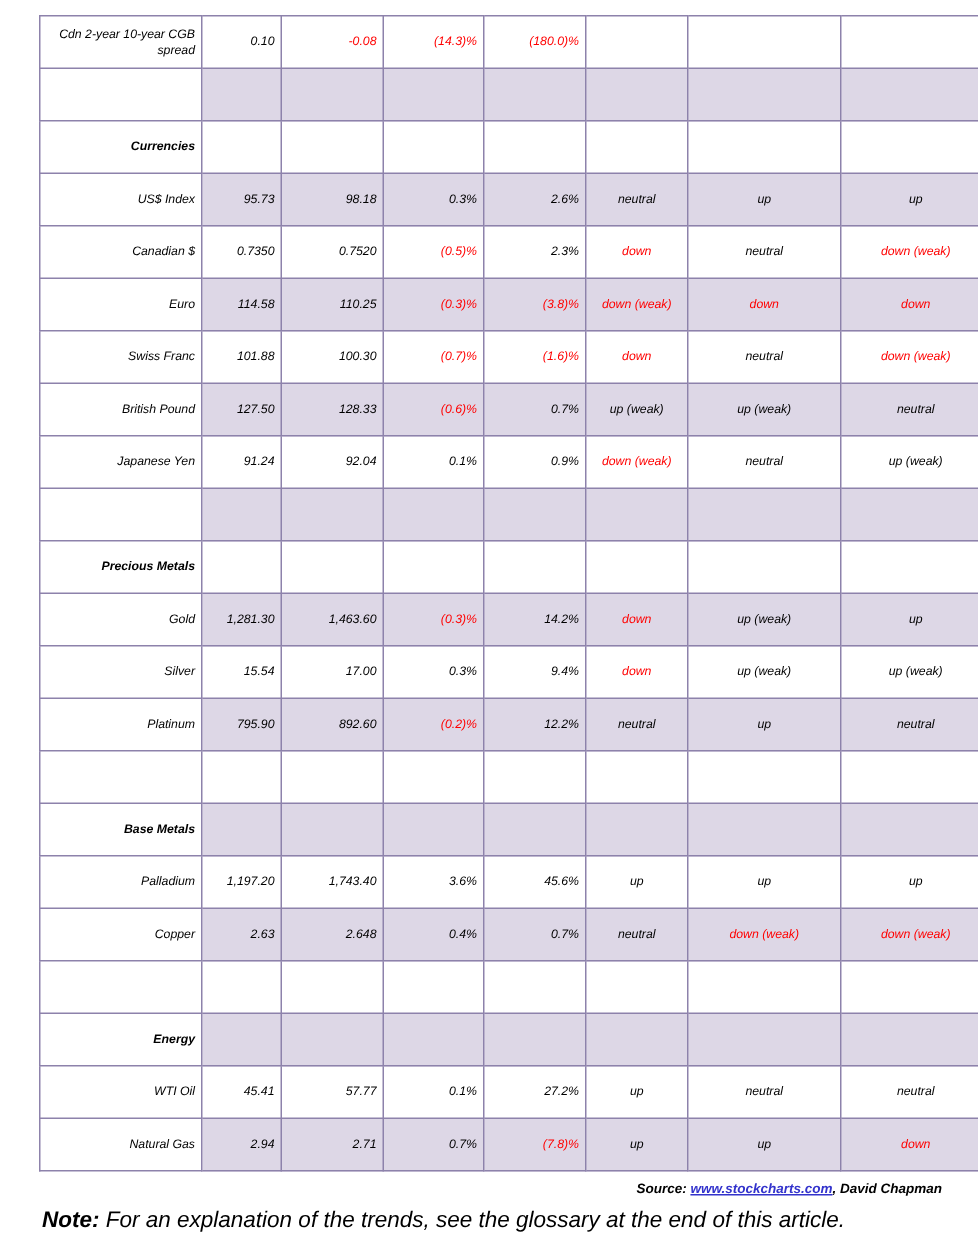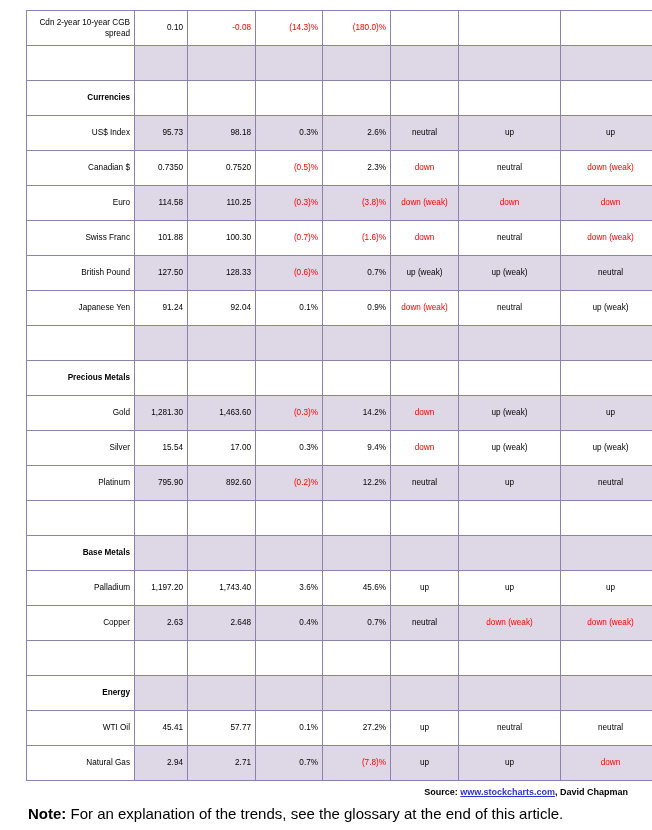--- a/index.html
+++ b/index.html
@@ -11,20 +11,21 @@
     width: 652px;
     height: 830px;
     font-family: "Liberation Sans", sans-serif;
     color: #000000;
     overflow: hidden;
   }
   #page {
     position: relative;
     width: 652px;
     height: 774px;
+    font-style: italic;
   }
   #market-table {
     position: absolute;
     left: 26px;
     top: 10px;
     width: 601px;
     border-collapse: collapse;
     table-layout: fixed;
   }
   #market-table td {

